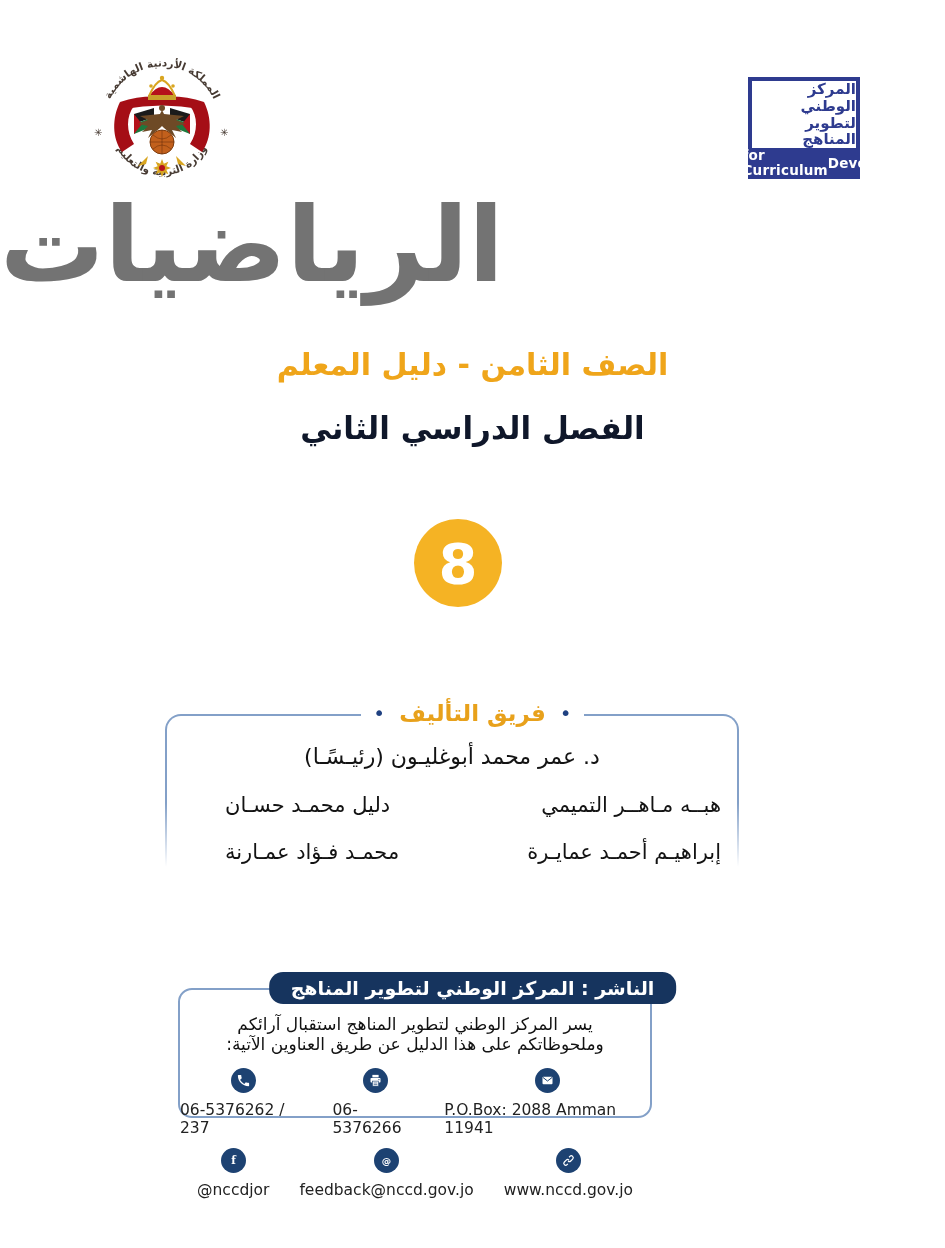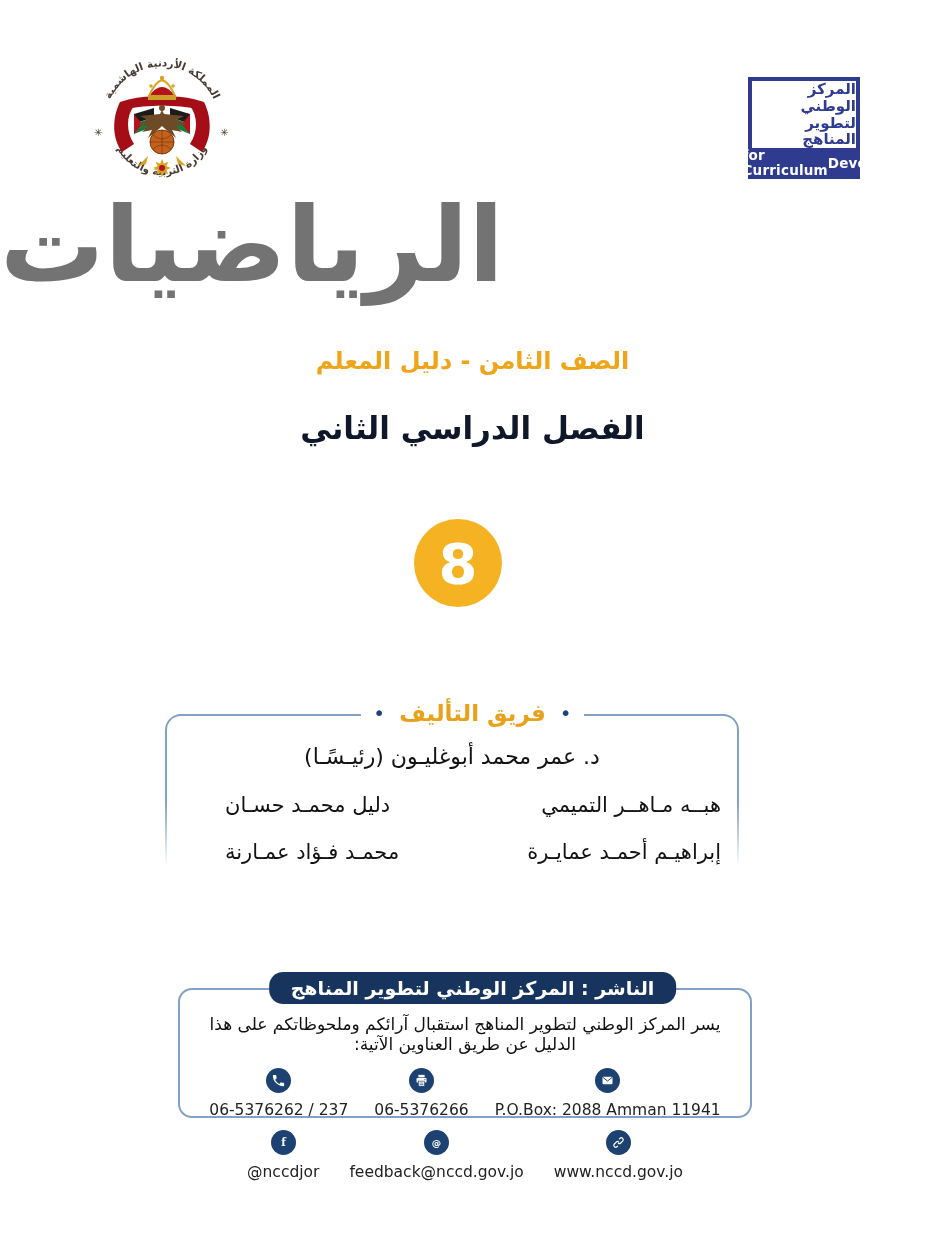--- a/index.html
+++ b/index.html
@@ -28,21 +28,21 @@
     font-size:13.5px; line-height:1.1; letter-spacing:.2px;
   }
 
   
   .main-title {
     position:absolute; top:180px; left:0; right:0; text-align:left;
     direction:rtl; color:#737373; font-weight:bold; font-size:104px; line-height:1.25;
   }
   .subtitle-gold {
     position:absolute; top:347px; left:0; right:0; text-align:center;
-    direction:rtl; color:#efa51a; font-weight:bold; font-size:24px;
+    direction:rtl; color:#efa51a; font-weight:bold; font-size:30px;
   }
   .subtitle-navy {
     position:absolute; top:410px; left:0; right:0; text-align:center;
     direction:rtl; color:#0f172a; font-weight:bold; font-size:31px;
   }
 
   .grade-circle {
     position:absolute; left:414px; top:519px; width:88px; height:88px;
     border-radius:50%; background:#f5b324; display:flex; align-items:center;
     justify-content:center; color:#ffffff; font-weight:bold; font-size:56px;
@@ -75,21 +75,21 @@
     font-size:22px; color:#131313;
   }
   .author-rows {
     margin-top:24px; display:flex; flex-direction:column; gap:23px;
     direction:rtl; padding:0 16px 0 58px;
   }
   .author-row { display:flex; justify-content:space-between; font-size:21px; color:#131313; }
 
   
   .publisher-box {
-    position:absolute; left:178px; top:988px; width:574px; height:130px;
+    position:absolute; left:178px; top:988px; width:474px; height:130px;
     border:2px solid #83a0c8; border-radius:14px;
   }
   .publisher-badge {
     position:absolute; left:50%; top:988px; transform:translate(-50%,-50%);
     background:#16345e; color:#ffffff; font-weight:bold; font-size:19px;
     padding:5px 22px; border-radius:14px; white-space:nowrap; direction:rtl;
   }
   .publisher-note {
     margin-top:24px; text-align:center; direction:rtl;
     font-size:17px; color:#111111; padding:0 20px;

